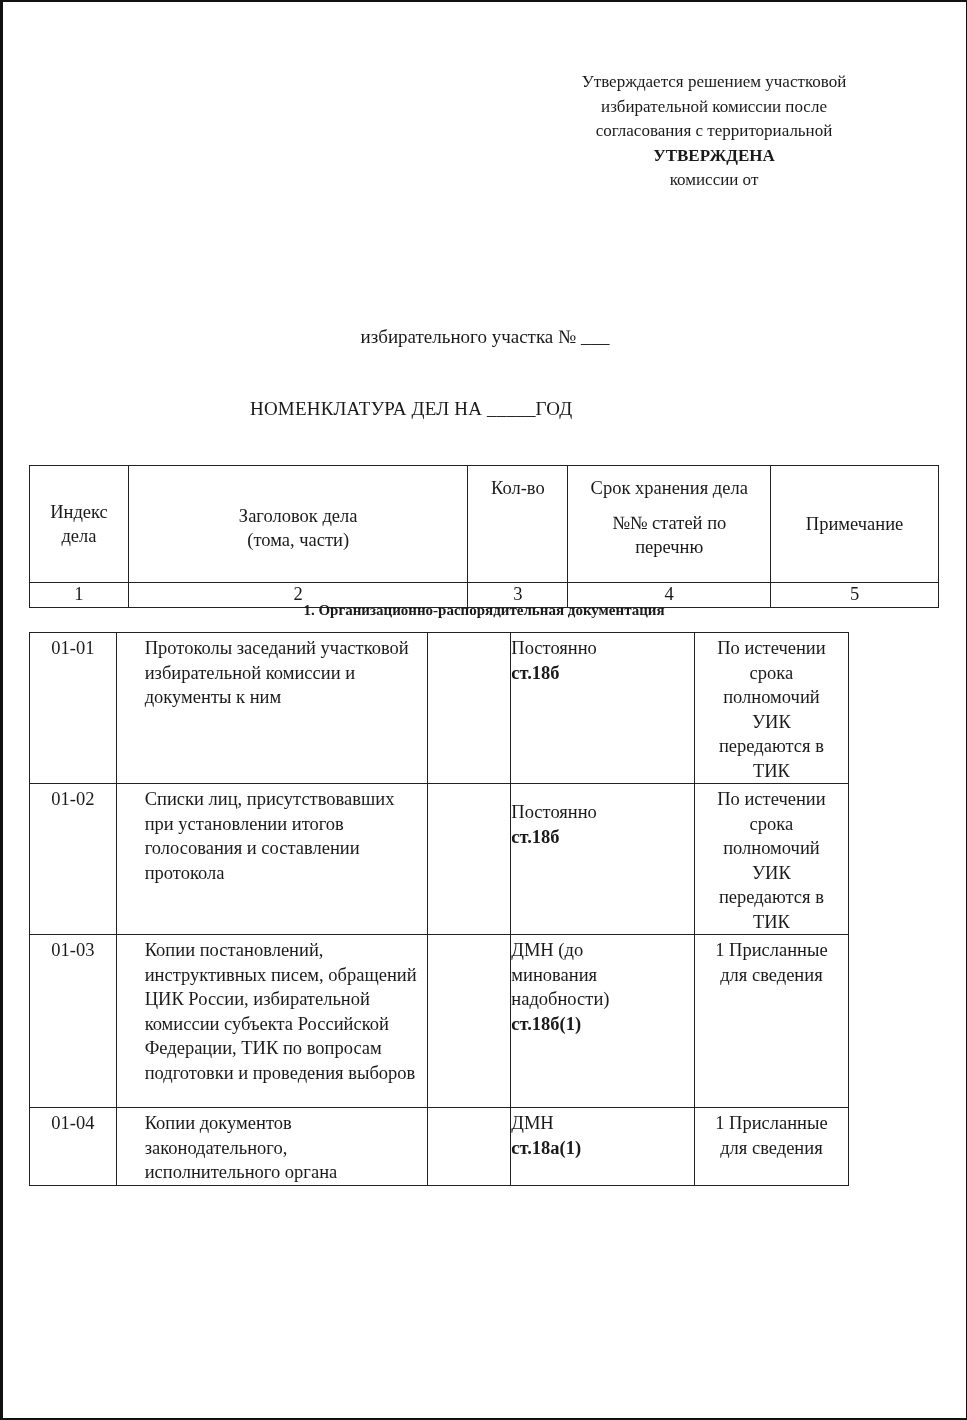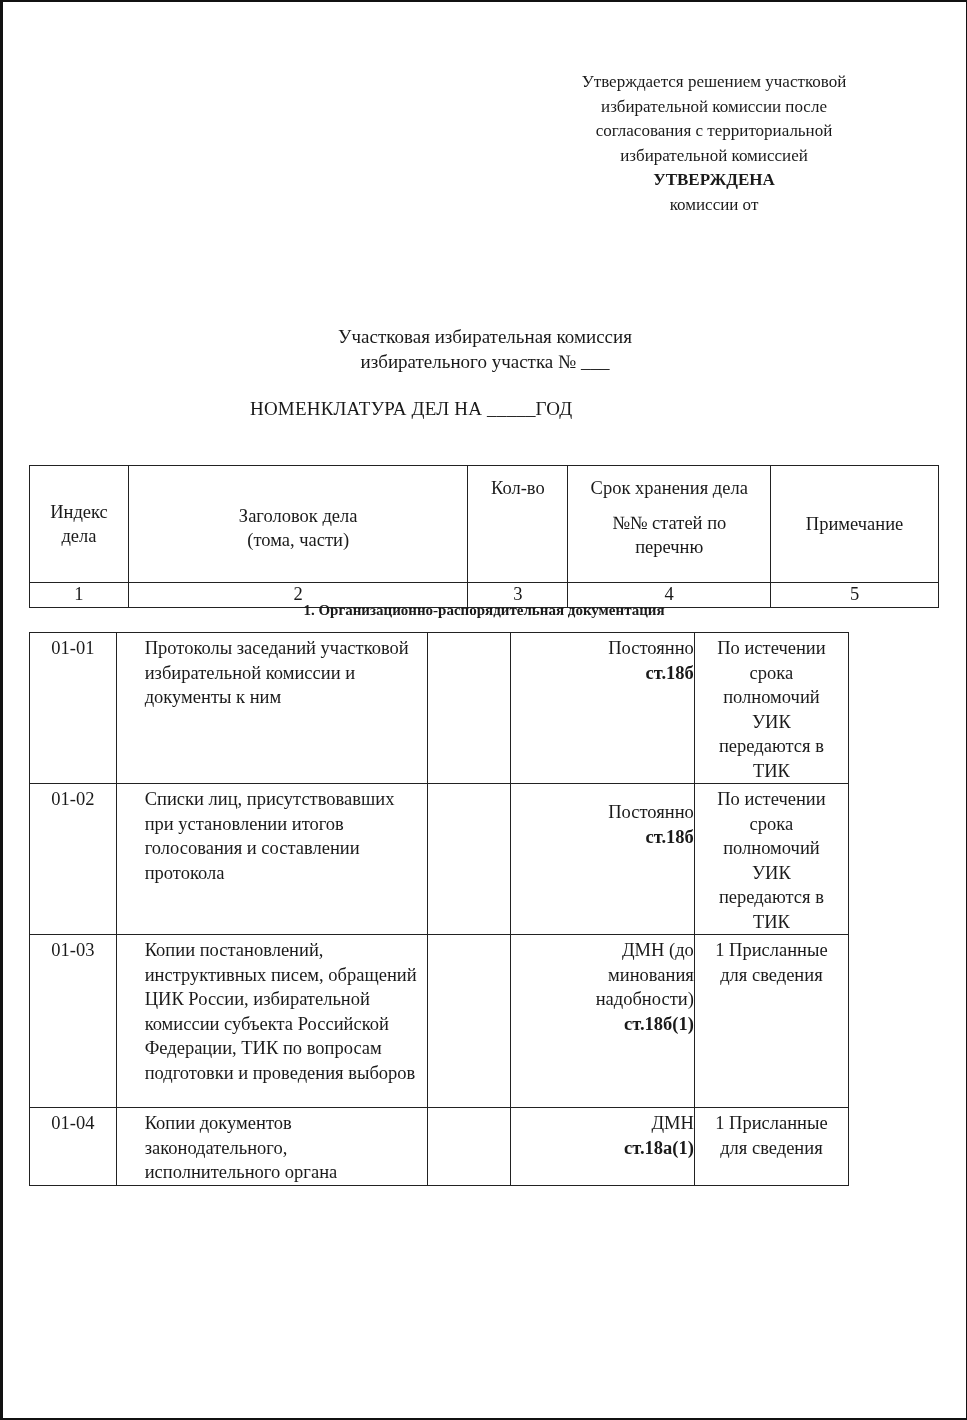--- a/index.html
+++ b/index.html
@@ -12,41 +12,39 @@
   table { border-collapse:collapse; position:absolute; font-size:18.5px; line-height:24.5px; }
   td { border:1.6px solid #222; vertical-align:top; padding:0; }
   .hdr { left:29px; top:465px; width:910px; }
   .hdr td { text-align:center; }
   .hdr .r1 td { height:106px; }
   .hdr .r2 td { height:24px; line-height:22px; }
   .section { position:absolute; left:29px; top:598px; width:910px; text-align:center; font-weight:bold; font-size:15px; line-height:24px; }
   .body { left:29px; top:632px; width:820px; }
   .body td.idx { text-align:center; }
   .body td.ttl { text-align:left; padding-left:28px; }
-  .body td.ret { text-align:right; }
+  .body td.ret { text-align:left; }
   .body td.note { text-align:center; }
   .bold { font-weight:bold; }
   .cellpad { padding-top:3px; }
 </style>
 </head>
 <body>
 
 <div class="page"></div>
 
 <div class="approval">
   <div>Утверждается решением участковой</div>
   <div>избирательной комиссии после</div>
   <div>согласования с территориальной</div>
-  <div>избирательной комиссией</div>
   <div class="bold">УТВЕРЖДЕНА</div>
   <div>комиссии от</div>
 </div>
 
 <div class="commission">
-  <div>Участковая избирательная комиссия</div>
   <div>избирательного участка № ___</div>
 </div>
 
 <div class="nomen">НОМЕНКЛАТУРА ДЕЛ НА _____ГОД</div>
 
 <table class="hdr">
   <colgroup>
     <col style="width:99px">
       <col style="width:340px">
       <col style="width:100px">

